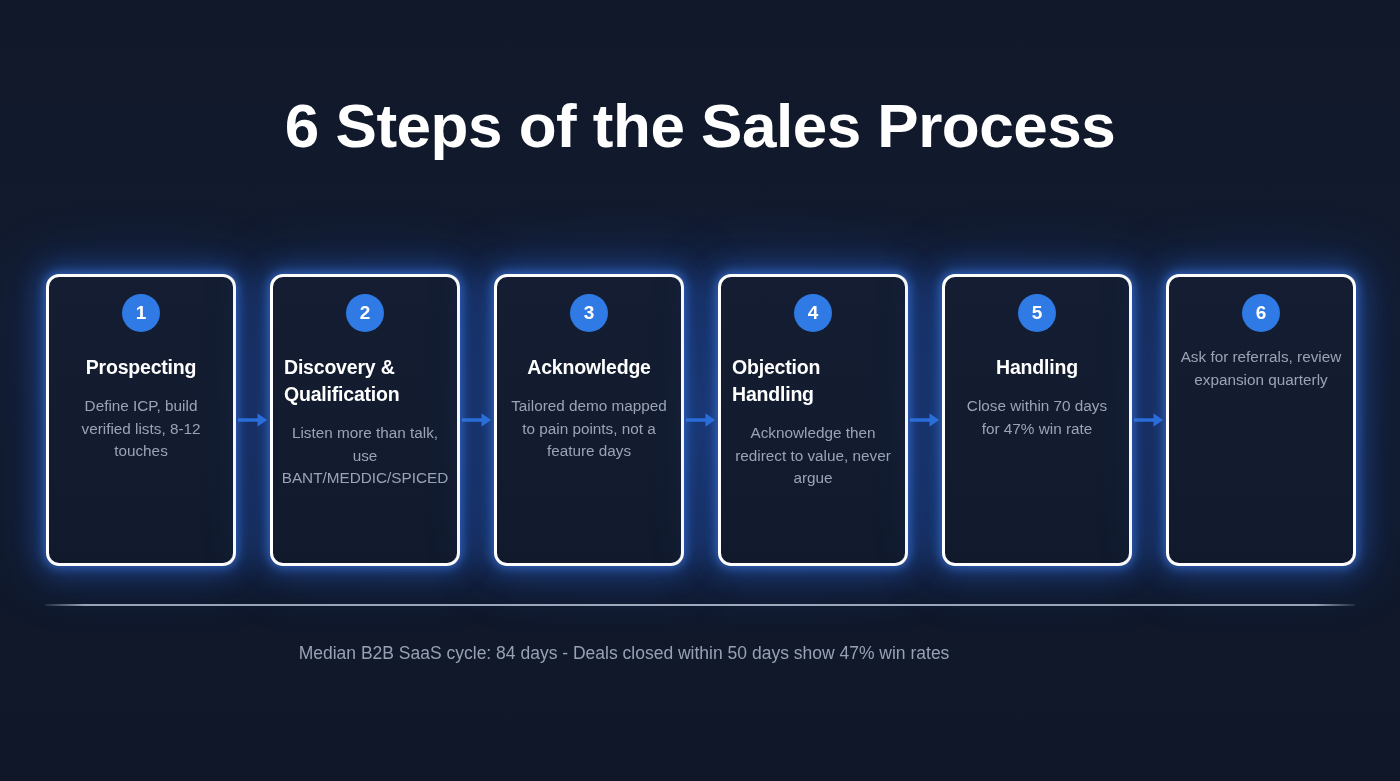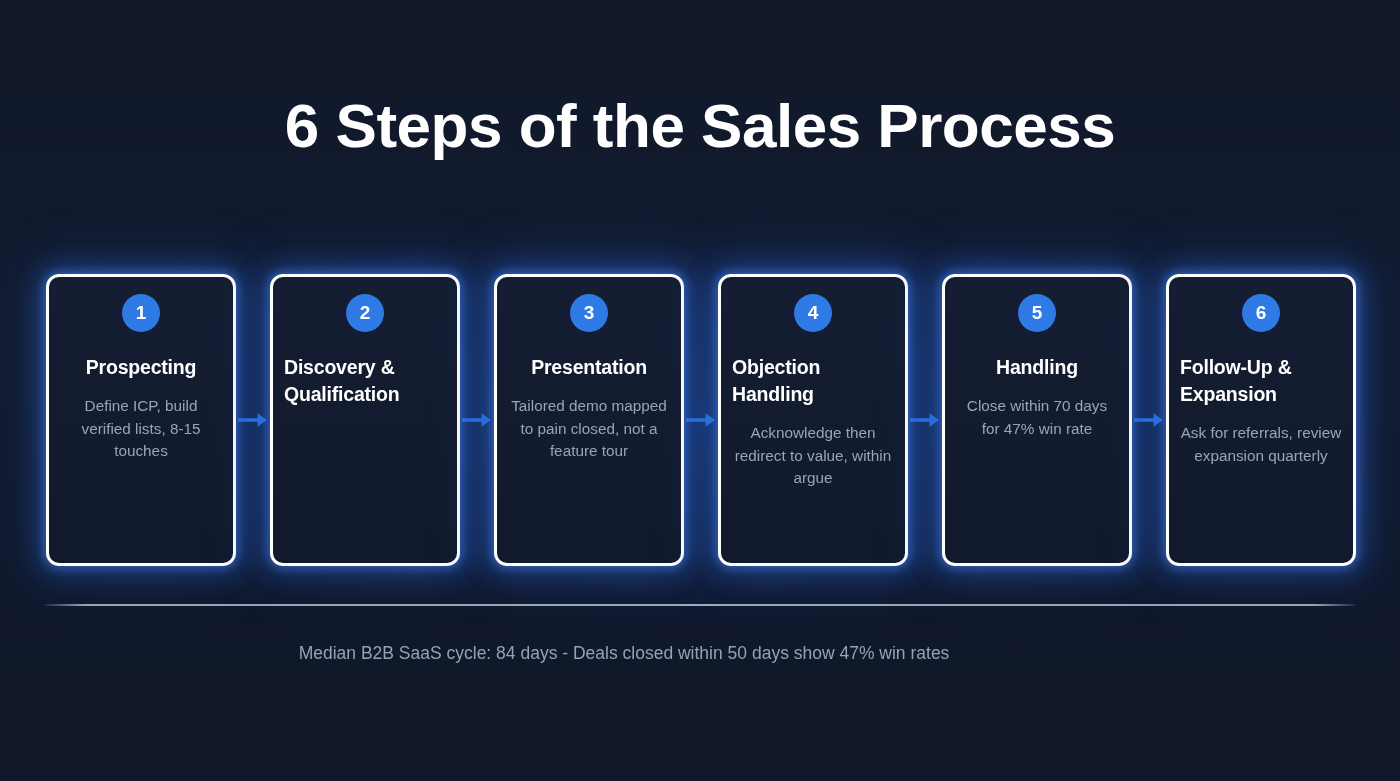--- a/index.html
+++ b/index.html
@@ -142,56 +142,57 @@
 
 <div id="slide">
 
   <div class="title">6 Steps of the Sales Process</div>
 
   <div class="flow">
 
     <div class="card">
       <div class="badge">1</div>
       <div class="card-title">Prospecting</div>
-      <div class="card-desc">Define ICP, build verified lists, 8-15 touches</div>
+      <div class="card-desc">Define ICP, build verified lists, 8-12 touches</div>
     </div>
 
     <div class="arrow">
       <svg width="30" height="18" viewBox="0 0 30 18" aria-hidden="true">
         <path d="M0 7.2 H19.5 V2.2 L29 9 L19.5 15.8 V10.8 H0 Z" fill="#2f7ae5"></path>
       </svg>
     </div>
 
     <div class="card">
       <div class="badge">2</div>
       <div class="card-title">Discovery &amp; Qualification</div>
+      <div class="card-desc">Listen more than talk, use BANT/MEDDIC/SPICED</div>
     </div>
 
     <div class="arrow">
       <svg width="30" height="18" viewBox="0 0 30 18" aria-hidden="true">
         <path d="M0 7.2 H19.5 V2.2 L29 9 L19.5 15.8 V10.8 H0 Z" fill="#2f7ae5"></path>
       </svg>
     </div>
 
     <div class="card">
       <div class="badge">3</div>
-      <div class="card-title">Presentation</div>
-      <div class="card-desc">Tailored demo mapped to pain closed, not a feature tour</div>
+      <div class="card-title">Acknowledge</div>
+      <div class="card-desc">Tailored demo mapped to pain points, not a feature days</div>
     </div>
 
     <div class="arrow">
       <svg width="30" height="18" viewBox="0 0 30 18" aria-hidden="true">
         <path d="M0 7.2 H19.5 V2.2 L29 9 L19.5 15.8 V10.8 H0 Z" fill="#2f7ae5"></path>
       </svg>
     </div>
 
     <div class="card">
       <div class="badge">4</div>
       <div class="card-title">Objection Handling</div>
-      <div class="card-desc">Acknowledge then redirect to value, within argue</div>
+      <div class="card-desc">Acknowledge then redirect to value, never argue</div>
     </div>
 
     <div class="arrow">
       <svg width="30" height="18" viewBox="0 0 30 18" aria-hidden="true">
         <path d="M0 7.2 H19.5 V2.2 L29 9 L19.5 15.8 V10.8 H0 Z" fill="#2f7ae5"></path>
       </svg>
     </div>
 
     <div class="card">
       <div class="badge">5</div>
@@ -200,21 +201,20 @@
     </div>
 
     <div class="arrow">
       <svg width="30" height="18" viewBox="0 0 30 18" aria-hidden="true">
         <path d="M0 7.2 H19.5 V2.2 L29 9 L19.5 15.8 V10.8 H0 Z" fill="#2f7ae5"></path>
       </svg>
     </div>
 
     <div class="card">
       <div class="badge">6</div>
-      <div class="card-title">Follow-Up &amp; Expansion</div>
       <div class="card-desc">Ask for referrals, review expansion quarterly</div>
     </div>
 
   </div>
 
   <div class="divider"></div>
 
   <div class="footer">Median B2B SaaS cycle: 84 days - Deals closed within 50 days show 47% win rates</div>
 
 </div>

